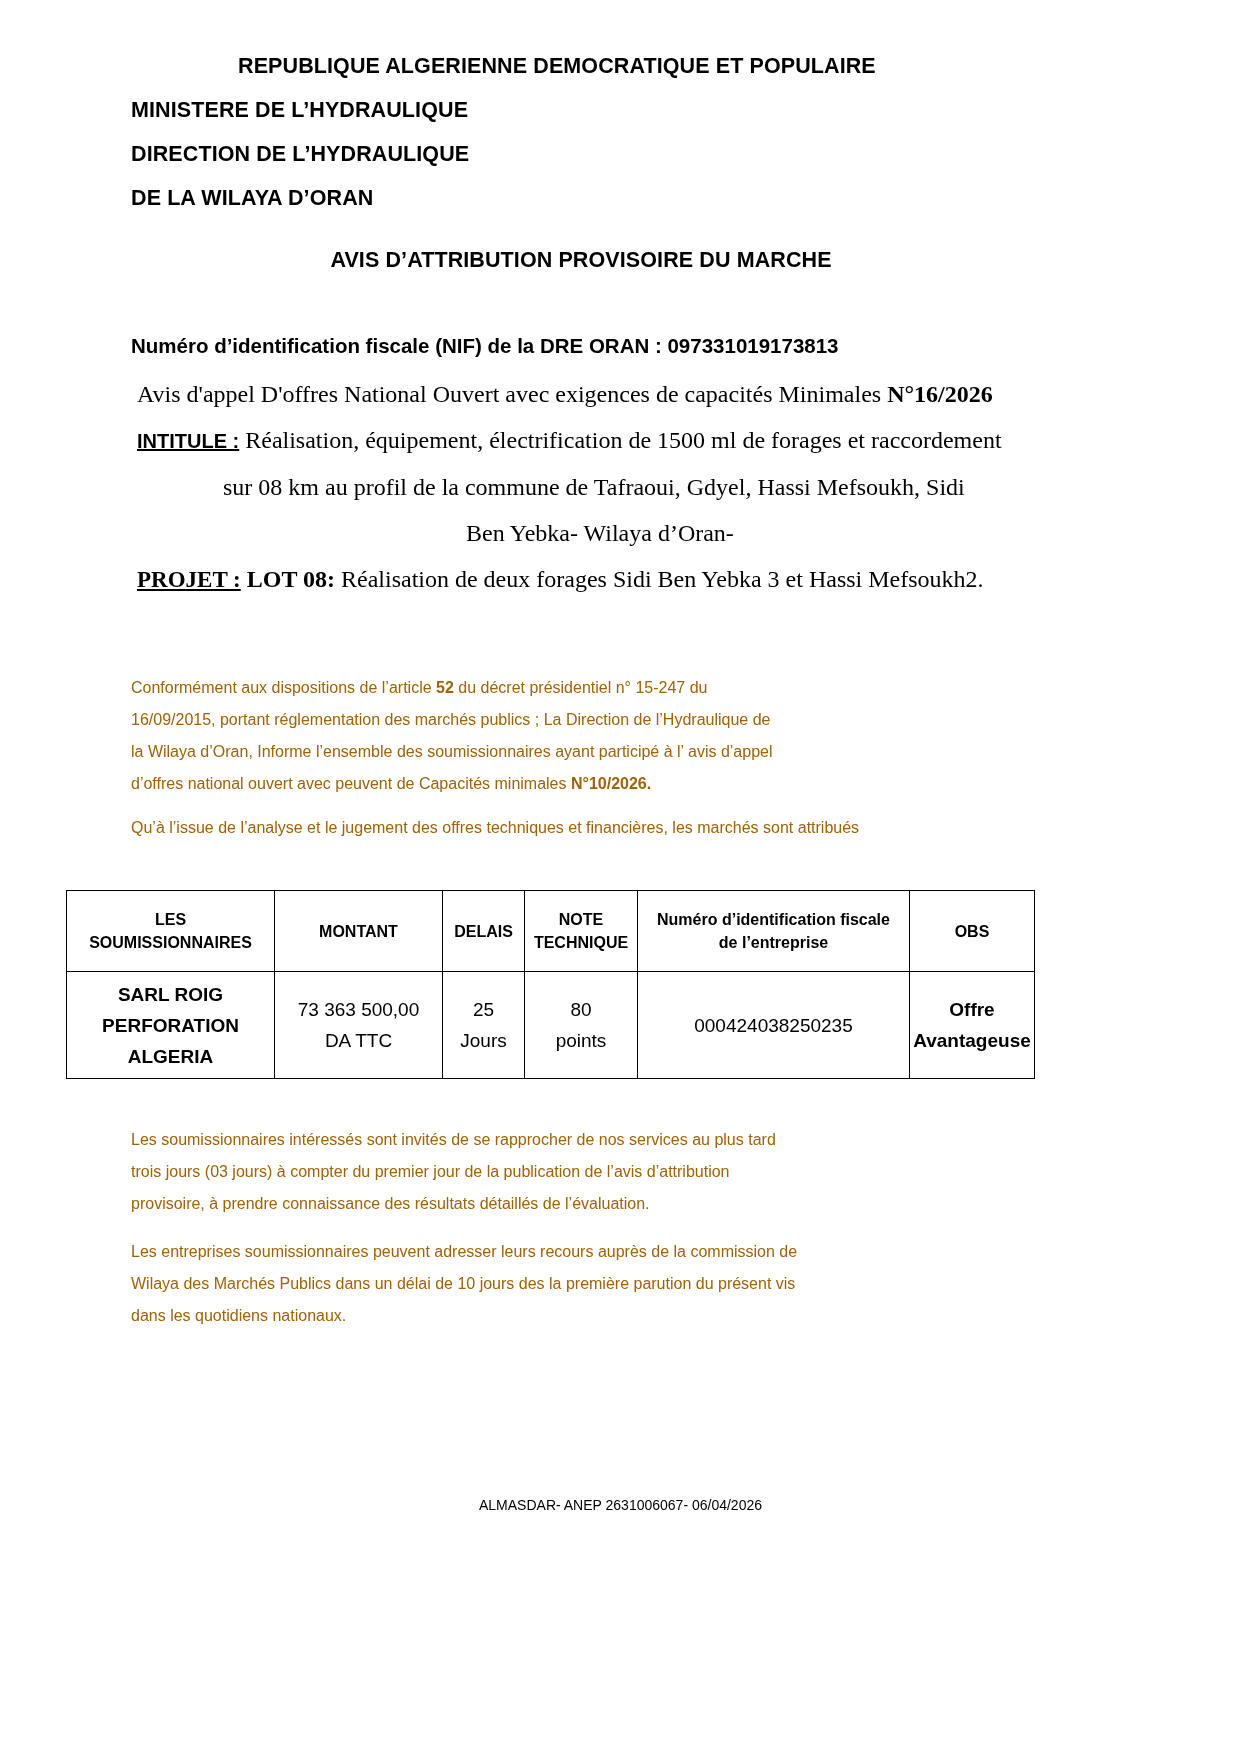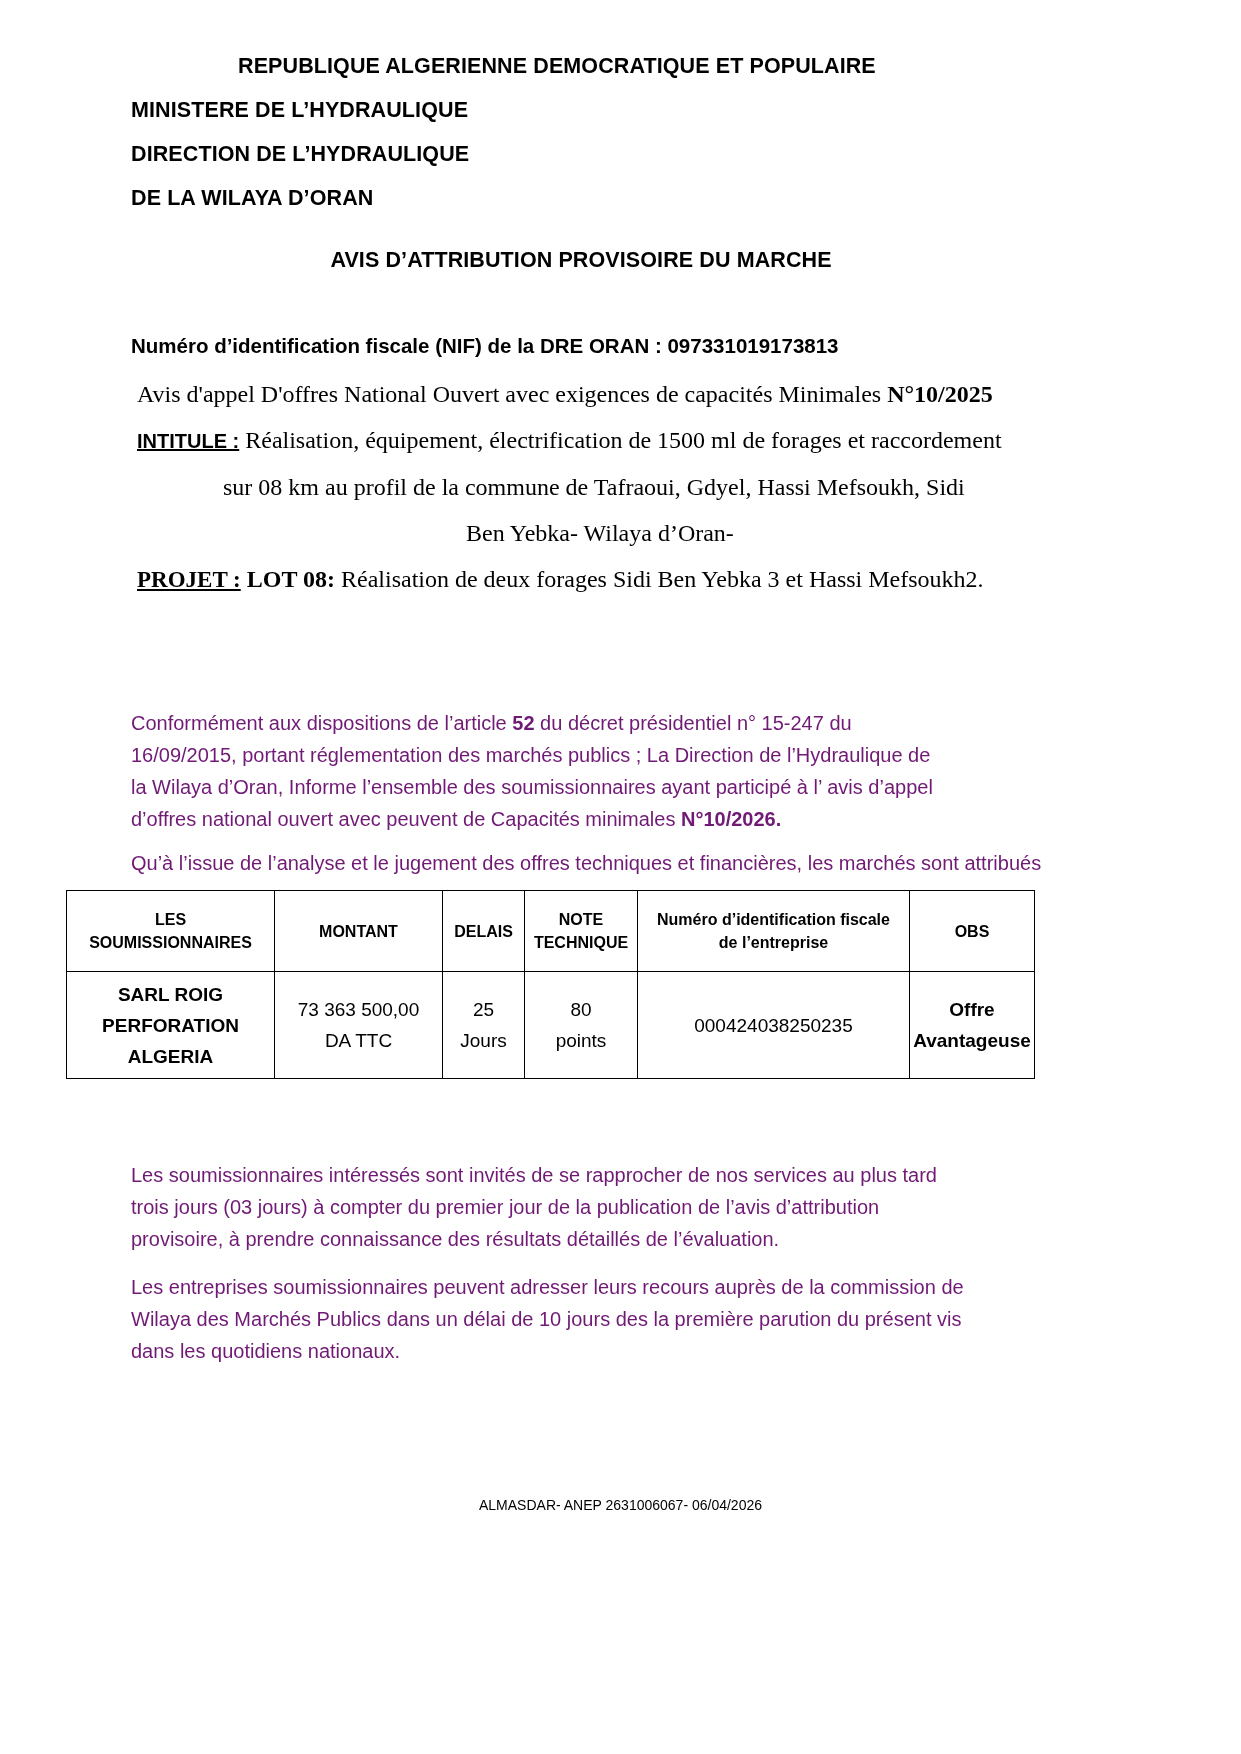--- a/index.html
+++ b/index.html
@@ -94,25 +94,24 @@
     text-decoration: underline;
     font-family: "Liberation Serif", serif;
     font-size: 23px;
     margin-top: 40px;
   }
 
   
   .para {
     position: absolute;
     left: 131px;
-    font-size: 20px;
+    font-size: 16px;
     line-height: 32px;
     width: 950px;
-    color: #701a75;
-    margin-top: 35px;
+    color: #a16207;
   }
   .para-conform { top: 672px; }
   .para-issue   { top: 812px; }
   .para-interest{ top: 1124px; }
   .para-recours { top: 1236px; }
   .para b { font-weight: bold; }
   .para .ln { display: block; white-space: nowrap; }
 
   
   .table-wrap {
@@ -198,21 +197,21 @@
     <div class="hdr-line">DE LA WILAYA D’ORAN</div>
   </div>
 
   <div class="doc-title">AVIS D’ATTRIBUTION PROVISOIRE DU MARCHE</div>
 
   <div class="nif-line">Numéro d’identification fiscale (NIF) de la DRE  ORAN : 097331019173813</div>
 
   <div class="serif-block">
 
     <div class="serif-line indent-3">
-      <span>Avis d'appel D'offres National Ouvert avec exigences de capacités Minimales </span><span class="u-bold">N°10/2025</span>
+      <span>Avis d'appel D'offres National Ouvert avec exigences de capacités Minimales </span><span class="u-bold">N°16/2026</span>
     </div>
 
     <div class="serif-line indent-3">
       <span class="u-underline">INTITULE :</span><span> Réalisation, équipement, électrification de 1500 ml de forages et raccordement</span>
     </div>
 
     <div class="serif-line indent-1">sur 08 km au profil de la commune de Tafraoui, Gdyel, Hassi Mefsoukh, Sidi</div>
 
     <div class="serif-line indent-2">Ben Yebka- Wilaya d’Oran-</div>
 

